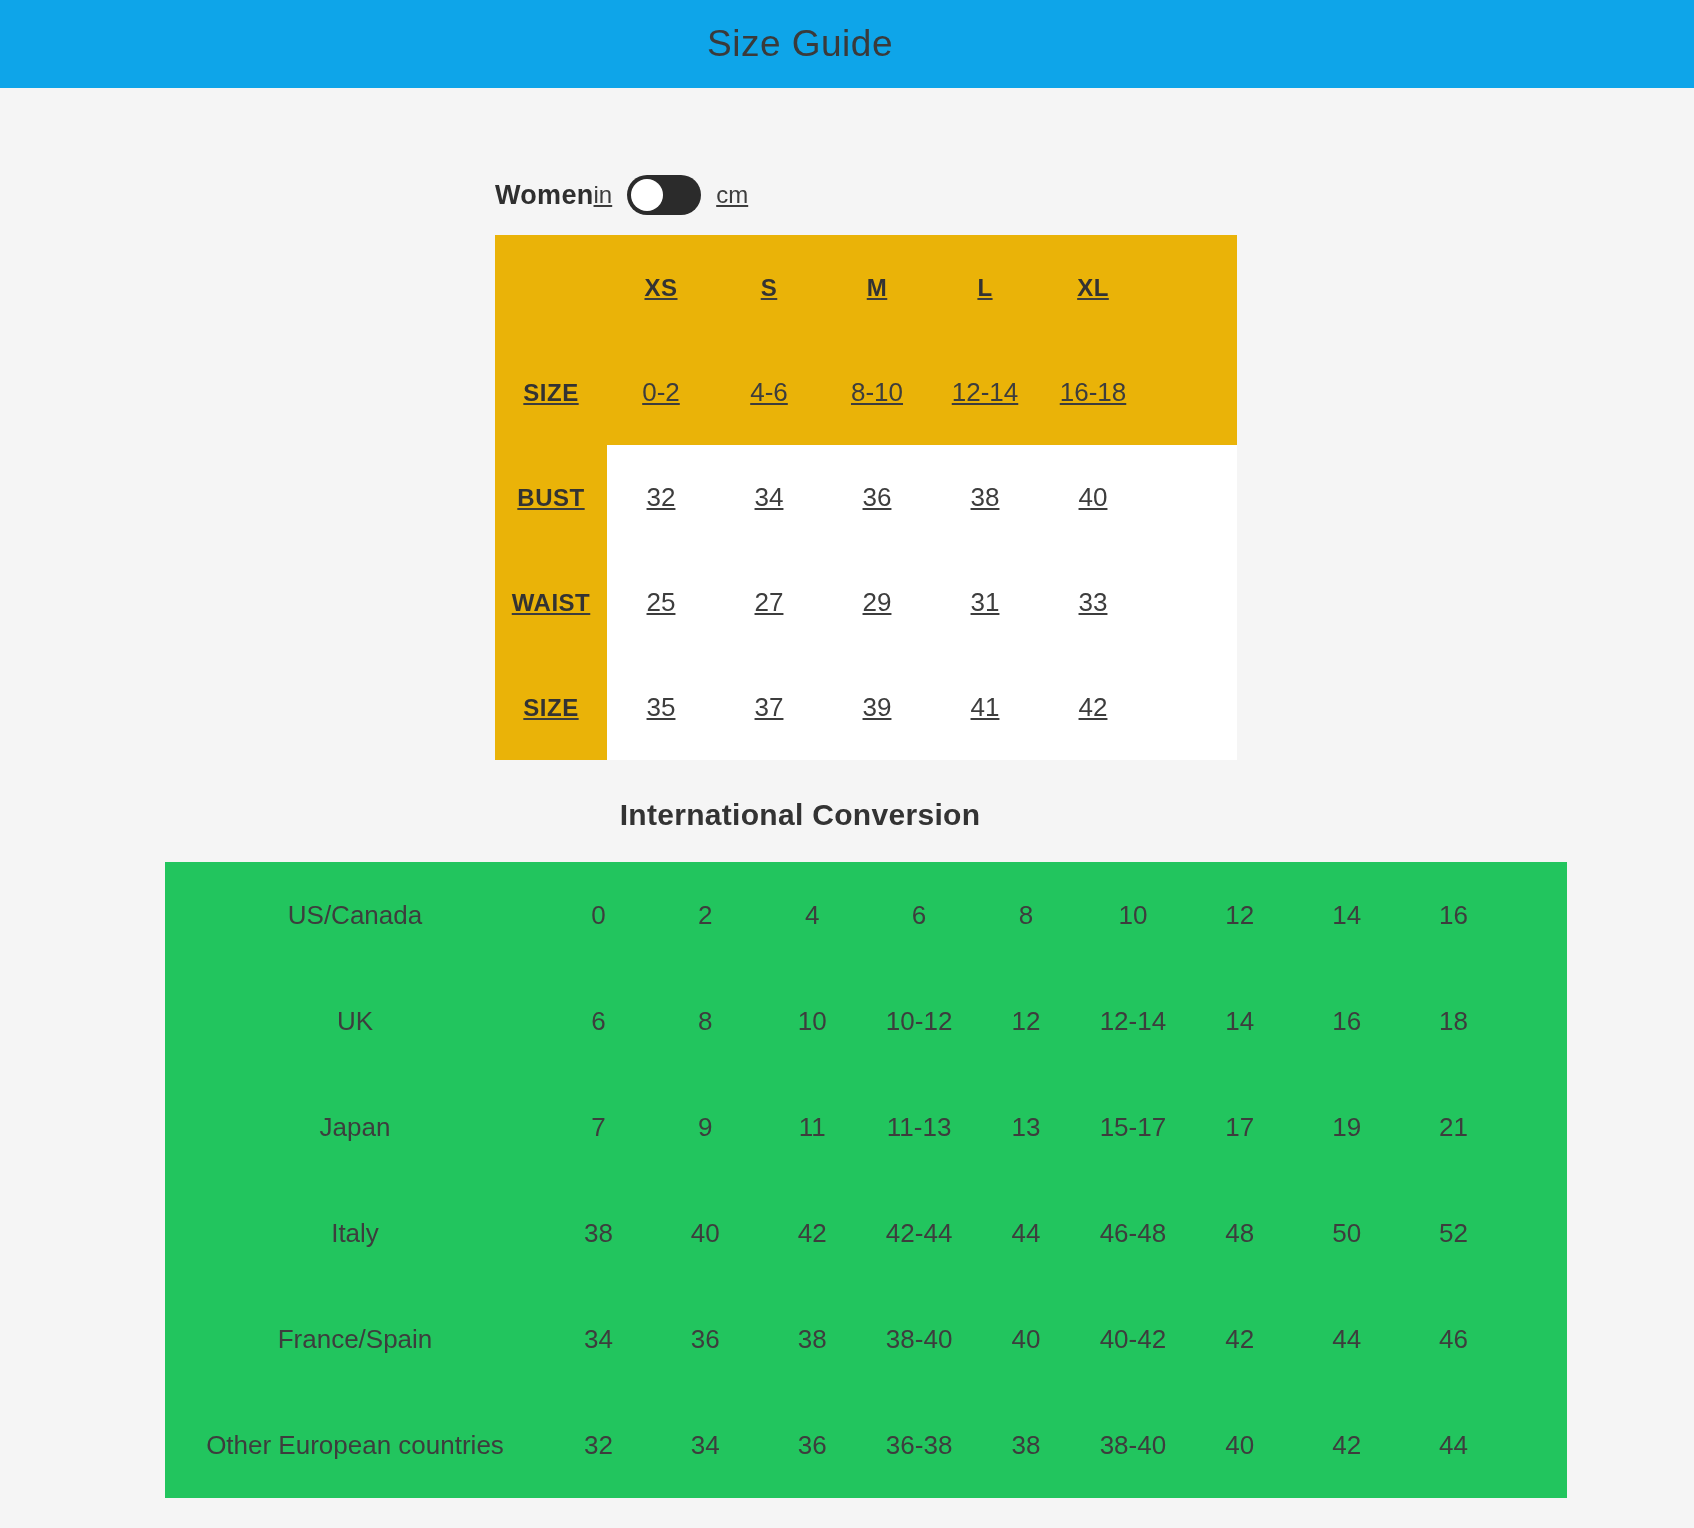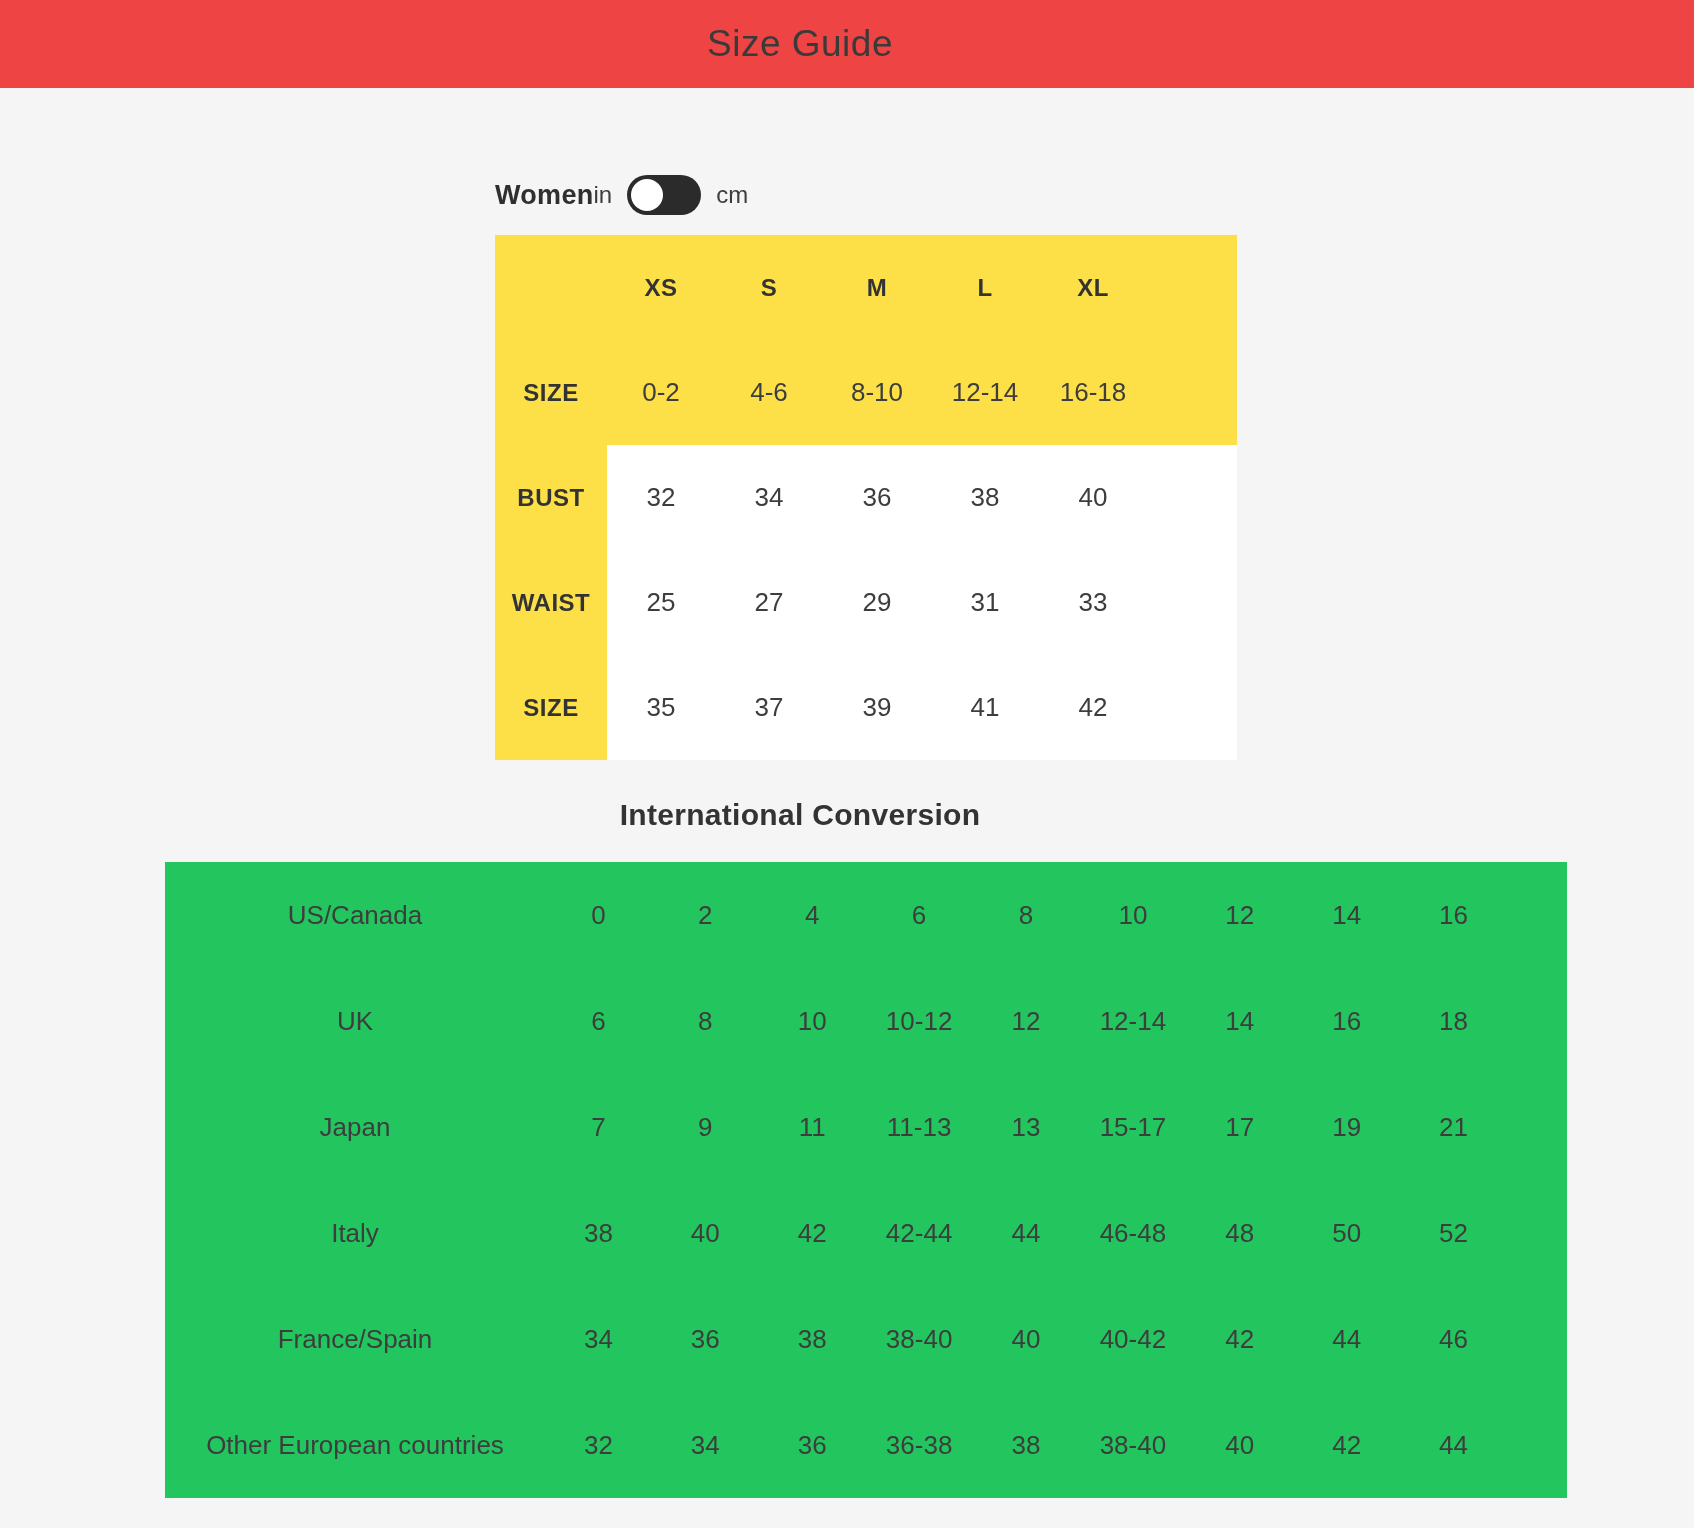--- a/index.html
+++ b/index.html
@@ -6,21 +6,21 @@
   html, body { width: 1694px; height: 1528px; }
   body {
     font-family: "Liberation Sans", "DejaVu Sans", sans-serif;
     background: #f5f5f5;
     color: #3d3d3d;
     overflow: hidden;
   }
   .top-header {
     width: 100%;
     height: 88px;
-    background: #ef4444;
+    background: #0ea5e9;
   }
   .page-title {
     width: 1600px;
     text-align: center;
     font-size: 37px;
     font-weight: 400;
     color: #3a3a3a;
     line-height: 88px;
     letter-spacing: 0.5px;
   }
@@ -41,20 +41,21 @@
   .section-label {
     font-size: 27px;
     font-weight: 700;
     color: #2f2f2f;
     letter-spacing: 0.3px;
   }
   .unit-switch {
     display: flex;
     align-items: center;
     gap: 15px;
+    text-decoration: underline;
   }
   .unit-label {
     font-size: 24px;
     color: #3d3d3d;
   }
   .toggle {
     width: 74px;
     height: 40px;
     background: #2b2b2b;
     border-radius: 20px;
@@ -68,21 +69,22 @@
     width: 32px;
     height: 32px;
     border-radius: 50%;
     background: #ffffff;
   }
 
   .size-table {
     display: grid;
     grid-template-columns: 112px repeat(5, 108px) 90px;
     grid-template-rows: repeat(5, 105px);
-    background: #fde047;
+    background: #eab308;
+    text-decoration: underline;
   }
   .size-table .cell {
     display: flex;
     align-items: center;
     justify-content: center;
     font-size: 26px;
     color: #3d3d3d;
   }
   .size-table .head {
     font-weight: 700;

